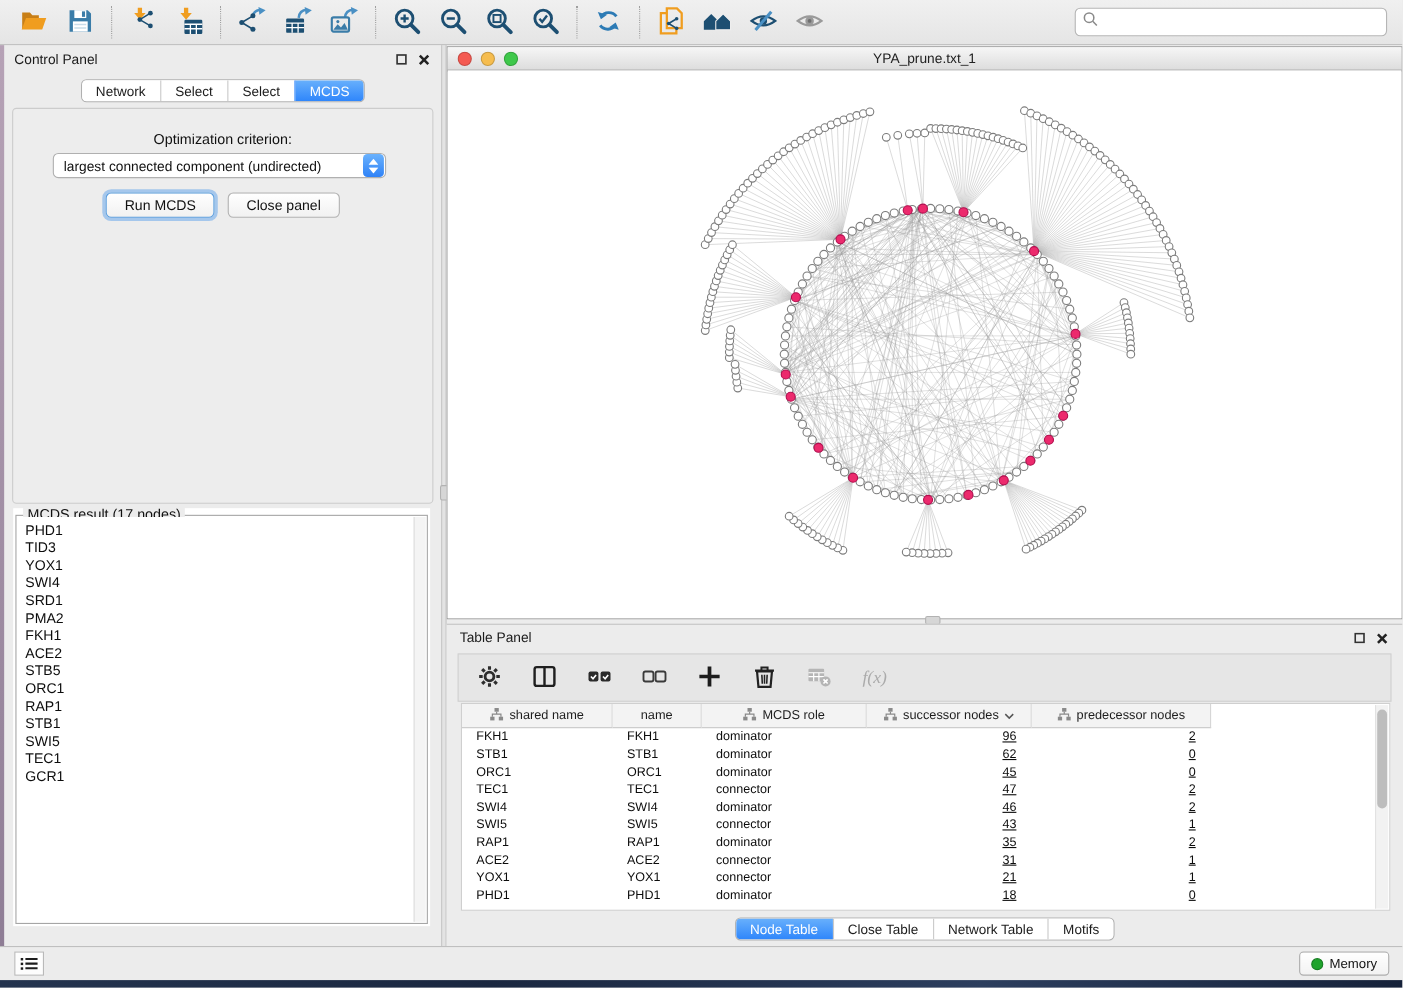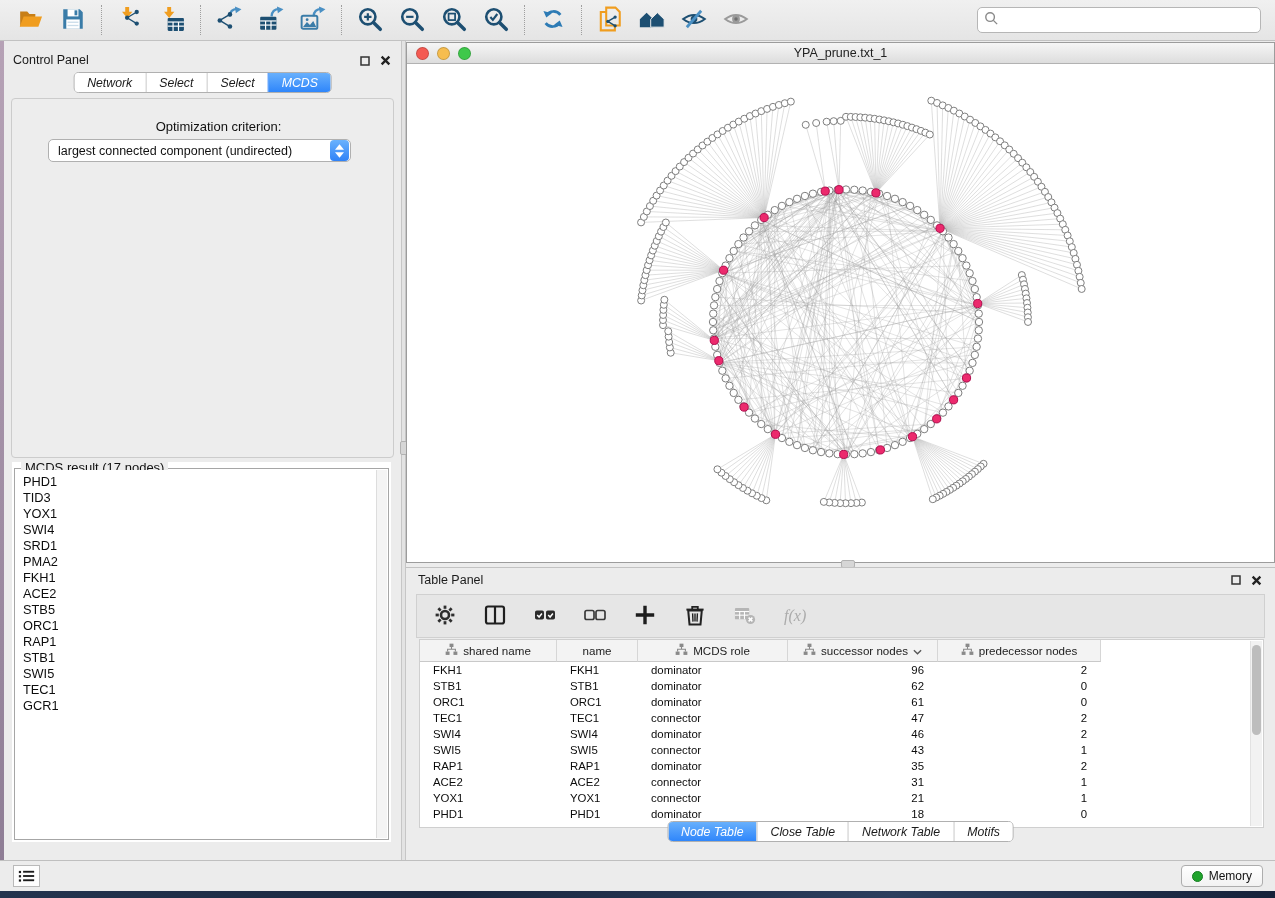--- a/index.html
+++ b/index.html
@@ -20,34 +20,34 @@
   .search input { border:none; outline:none; flex:1; font:12.5px "Liberation Sans",sans-serif; background:transparent; }
 
   
   .desk-left { position:absolute; left:0; top:41px; width:4px; bottom:7px;
     background:linear-gradient(#b6a2b6,#8d7c94); }
   .desk-bottom { position:absolute; left:0; right:0; bottom:0; height:7px;
     background:linear-gradient(90deg,#24344f,#1a2740 35%,#2c3e5e 70%,#16223a); }
 
   
   .control-panel { position:absolute; left:4px; top:41px; width:397px; bottom:38px; background:#ececec; }
-  .cp-head { height:26px; display:flex; align-items:flex-end; padding:0 9px; }
+  .cp-head { height:26px; display:flex; align-items:center; padding:0 9px; }
   .panel-title { font-size:12.5px; color:#1b1b1b; }
   .win-ctls { margin-left:auto; display:flex; gap:8px; align-items:center; }
   .wbtn { width:13px; height:13px; display:flex; align-items:center; justify-content:center; background:none; border:none; }
 
   .seg { display:flex; border:1px solid #b0b0b0; border-radius:5px; overflow:hidden; background:#fff; height:21px; }
   .seg .tab { font-size:12.3px; color:#1b1b1b; padding:0 13px; display:flex; align-items:center;
-    border-left:1px solid #c9c9c9; background:#fff;font-style:italic; }
+    border-left:1px solid #c9c9c9; background:#fff; }
   .seg .tab:first-child { border-left:none; }
   .seg .tab.active { background:linear-gradient(#68b0fc,#2f86fb); color:#fff; border-left-color:#2f86fb; }
   .cp-tabs { position:absolute; top:31px; left:50%; transform:translateX(-50%); }
 
   .cp-inner { position:absolute; left:7px; right:7px; top:57px; height:360px;
-    background:#ededed; border:1px solid #cccccc; border-radius:4px;padding-left:16px; }
+    background:#ededed; border:1px solid #cccccc; border-radius:4px; }
   .opt-label { position:absolute; top:20px; width:100%; text-align:center; font-size:13px; color:#111; }
   .selectbox { position:absolute; top:40px; left:36px; right:42px; height:23px; background:#fff;
     border:1px solid #b0b0b0; border-radius:5px; display:flex; align-items:center; }
   .selectbox .val { flex:1; font-size:12.5px; padding:0 9px; color:#111; white-space:nowrap; }
   .stepper { width:19px; height:21px; margin-right:1px; border-radius:4px;
     background:linear-gradient(#6ab2fd,#2f82f7); display:flex; flex-direction:column;
     align-items:center; justify-content:center; gap:2px; }
   .btn-row { position:absolute; top:76px; width:100%; display:flex; justify-content:center; gap:12px; }
   .pushbtn { height:23px; padding:0 16px; font-size:12.8px; color:#111;
     background:linear-gradient(#ffffff,#f1f1f1); border:1px solid #b3b3b3; border-radius:5px; }
@@ -86,24 +86,24 @@
   .tp-head { height:24px; display:flex; align-items:center; padding:0 12px; }
   .tp-toolbar { position:absolute; left:10px; right:10px; top:26px; height:44px;
     background:#e6e6e6; border:1px solid #d0d0d0; display:flex; align-items:center; padding:0 16px; gap:26px; }
   .tp-toolbar .tbicon { width:24px; height:24px; display:flex; align-items:center; justify-content:center; background:none; border:none; }
   .tp-table { position:absolute; left:13px; top:71px; width:845px; bottom:32px; background:#fff; border:1px solid #cfcfcf; }
   .thead { display:flex; height:22px; }
   .th { display:flex; align-items:center; justify-content:center; gap:5px; background:#f3f3f3;
     border-right:1px solid #d6d6d6; border-bottom:1px solid #c9c9c9; font-size:11.6px; color:#1c1c1c; position:relative;}
   .tbody .tr { display:flex; height:16px; }
   .td { font-size:11.4px; color:#0c0c0c; line-height:16px; padding-left:13px; overflow:hidden; white-space:nowrap; }
-  .td.num { text-align:right; padding-left:0; padding-right:14px; }
+  .td.num { text-align:right; padding-left:0; padding-right:14px;text-decoration:underline; }
   .tscroll { position:absolute; top:1px; bottom:1px; right:1px; width:12px; background:#f2f2f2; border-left:1px solid #e2e2e2; }
   .tscroll .thumb { position:absolute; top:4px; right:1px; width:9px; height:90px; background:#bdbdbd; border-radius:5px; }
-  .tp-tabs { position:absolute; bottom:18px; left:50%; transform:translateX(-50%); }
+  .tp-tabs { position:absolute; bottom:5px; left:50%; transform:translateX(-50%); }
 
   
   .statusbar { position:absolute; left:0; right:0; bottom:7px; height:31px; background:#ececec;
     border-top:1px solid #bfbfbf; }
   .menu-btn { position:absolute; left:13px; top:4px; width:27px; height:22px; background:#fdfdfd;
     border:1px solid #b9b9b9; display:flex; align-items:center; justify-content:center; }
   .memory-btn { position:absolute; right:12px; top:4px; height:22px; padding:0 10px;
     background:linear-gradient(#ffffff,#f2f2f2); border:1px solid #adadad; border-radius:4px;
     display:flex; align-items:center; gap:6px; font-size:12px; color:#111; }
   .memdot { width:11px; height:11px; border-radius:50%; background:#1fa32c; border:1px solid #157d20; }
@@ -321,20 +321,24 @@
     <div class="selectbox">
       <span class="val">largest connected component (undirected)</span>
       <span class="stepper">
         <svg width="9" height="6" viewBox="0 0 10 6">
             <path d="M5 0 L10 6 L0 6 Z" fill="#fff"></path>
           </svg>
         <svg width="9" height="6" viewBox="0 0 10 6">
             <path d="M5 6 L10 0 L0 0 Z" fill="#fff"></path>
           </svg>
       </span>
+    </div>
+    <div class="btn-row">
+      <button class="pushbtn focused">Run MCDS</button>
+      <button class="pushbtn">Close panel</button>
     </div>
   </div>
 
   <div class="result-area">
     <div class="result-fieldset">
       <span class="result-legend">MCDS result (17 nodes)</span>
       <div class="listbox" id="mcds-list">
           <div class="item">PHD1</div>
           <div class="item">TID3</div>
           <div class="item">YOX1</div>
@@ -1280,21 +1284,21 @@
           <div class="td" style="width: 137px;">STB1</div>
           <div class="td" style="width: 81px;">STB1</div>
           <div class="td" style="width: 150px;">dominator</div>
           <div class="td num" style="width: 150px;">62</div>
           <div class="td num" style="width: 163px;">0</div>
         </div>
         <div class="tr">
           <div class="td" style="width: 137px;">ORC1</div>
           <div class="td" style="width: 81px;">ORC1</div>
           <div class="td" style="width: 150px;">dominator</div>
-          <div class="td num" style="width: 150px;">61</div>
+          <div class="td num" style="width: 150px;">45</div>
           <div class="td num" style="width: 163px;">0</div>
         </div>
         <div class="tr">
           <div class="td" style="width: 137px;">TEC1</div>
           <div class="td" style="width: 81px;">TEC1</div>
           <div class="td" style="width: 150px;">connector</div>
           <div class="td num" style="width: 150px;">47</div>
           <div class="td num" style="width: 163px;">2</div>
         </div>
         <div class="tr">

